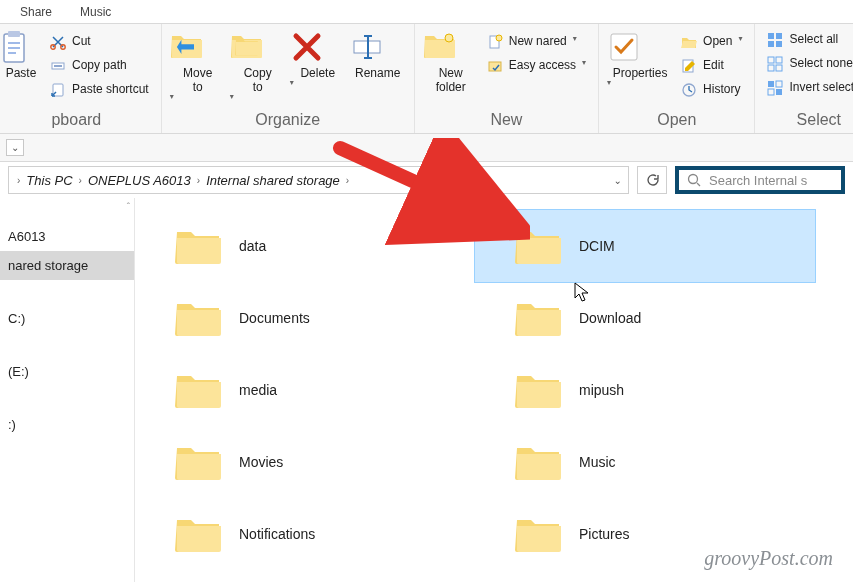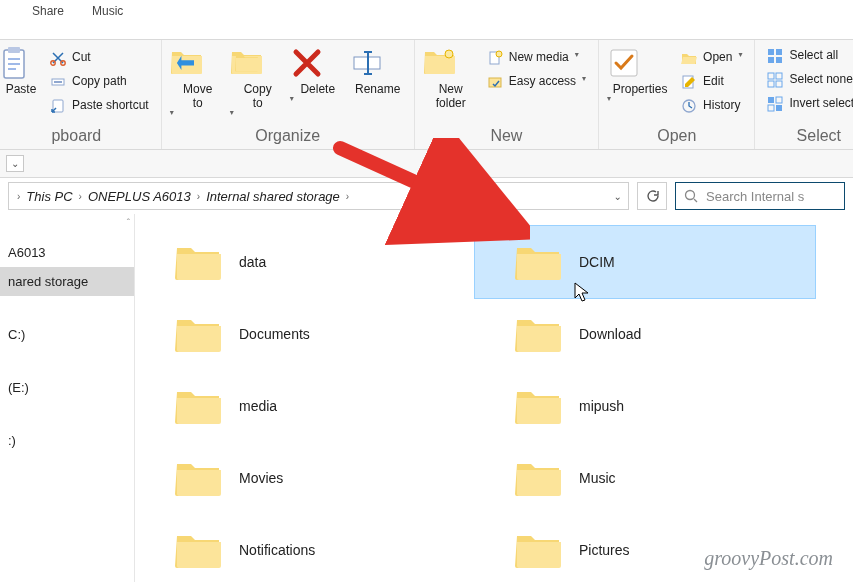--- a/index.html
+++ b/index.html
@@ -1,19 +1,19 @@
 <!DOCTYPE html>
 <html><head>
 <meta charset="utf-8">
 <style>
   * { box-sizing: border-box; font-family: "Segoe UI", Tahoma, sans-serif; }
   body { margin: 0; width: 853px; height: 582px; background: #fff; overflow: hidden; font-size: 12px; color: #222; position: relative; }
 
   
-  .tabstrip { height: 40px; display: flex; align-items: flex-start; border-bottom: 1px solid #d9d9d9; background: #fff; padding-left: 18px; }
+  .tabstrip { height: 24px; display: flex; align-items: flex-end; border-bottom: 1px solid #d9d9d9; background: #fff; padding-left: 6px; }
   .tabstrip .tab { padding: 4px 14px; font-size: 12px; color: #444; cursor: pointer; }
 
   
   .ribbon { display: flex; background: #f7f7f7; border-bottom: 1px solid #d9d9d9; height: 110px; }
   .group { display: flex; flex-direction: column; padding: 4px 8px; border-right: 1px solid #e3e3e3; }
   .group-body { display: flex; align-items: flex-start; flex: 1; gap: 4px; }
   .group-label { text-align: center; font-size: 16px; color: #666; padding-top: 2px; }
   .big-btn { display: flex; flex-direction: column; justify-content: flex-start; width: 56px; padding-top: 2px; cursor: default; }
   .big-btn .caption { font-size: 12px; text-align: center; line-height: 14px; margin-top: 2px; }
   .big-btn .drop { font-size: 8px; color: #666; margin-top: -2px; }
@@ -24,21 +24,21 @@
   
   .qa-bar { height: 28px; background: #f7f7f7; border-bottom: 1px solid #d9d9d9; display: flex; align-items: center; padding-left: 6px; font-size: 10px; color: #555; }
 
   
   .addr-row { height: 36px; display: flex; align-items: center; gap: 8px; padding: 0 8px; }
   .addr-bar { flex: 1; height: 28px; border: 1px solid #cfcfcf; display: flex; align-items: center; padding: 0 6px; gap: 2px; }
   .crumb { display: flex; align-items: center; gap: 4px; padding: 0 2px; font-size: 13px; color: #222; cursor: default; font-style: italic; }
   .crumb-sep { font-size: 10px; color: #666; padding: 0 2px; }
   .addr-tail { display: flex; align-items: center; margin-left: auto; gap: 6px; color: #555; }
   .refresh-box { width: 30px; height: 28px; border: 1px solid #cfcfcf; display: flex; align-items: center; justify-content: center; }
-  .search-box { width: 170px; height: 28px; border: 1px solid #0c4a6e; display: flex; align-items: center; padding: 0 8px; color: #888; gap: 8px; font-size: 13px; overflow: hidden; }
+  .search-box { width: 170px; height: 28px; border: 4px solid #0c4a6e; display: flex; align-items: center; padding: 0 8px; color: #888; gap: 8px; font-size: 13px; overflow: hidden; }
 
   
   .body-split { display: flex; height: calc(582px - 24px - 110px - 28px - 36px); }
   .navpane { width: 135px; border-right: 1px solid #e6e6e6; background: #fff; overflow: hidden; position: relative; }
   .nav-scroll-hint { position: absolute; top: 4px; right: 4px; font-size: 10px; color: #999; }
   .nav-item { padding: 7px 8px; font-size: 13px; color: #222; white-space: nowrap; overflow: hidden; }
   .nav-item.sel { background: #d8d8d8; }
   .nav-gap { height: 24px; }
 
   .content { flex: 1; position: relative; overflow: hidden; padding-top: 12px; text-align: center; }
@@ -176,21 +176,21 @@
 folder</div>
       </div>
       <div class="small-stack">
         <div class="small-btn">
           <span class="ico16">
               <svg width="16" height="16">
                 <rect x="3" y="2" width="9" height="12" fill="#fff" stroke="#8fa7cf"></rect>
                 <circle cx="12" cy="4" r="3" fill="#fbe9a0" stroke="#e7b400"></circle>
               </svg>
             </span>
-          <span>New media</span>
+          <span>New nared</span>
           <span style="font-size:8px;color:#666">▾</span>
         </div>
         <div class="small-btn">
           <span class="ico16">
               <svg width="16" height="16">
                 <rect x="2" y="4" width="12" height="9" fill="#fce49a" stroke="#d9b54a"></rect>
                 <path d="M6 10 l2 2 l4 -5" stroke="#2b6fb3" stroke-width="1.5" fill="none"></path>
               </svg>
             </span>
           <span>Easy access</span>

